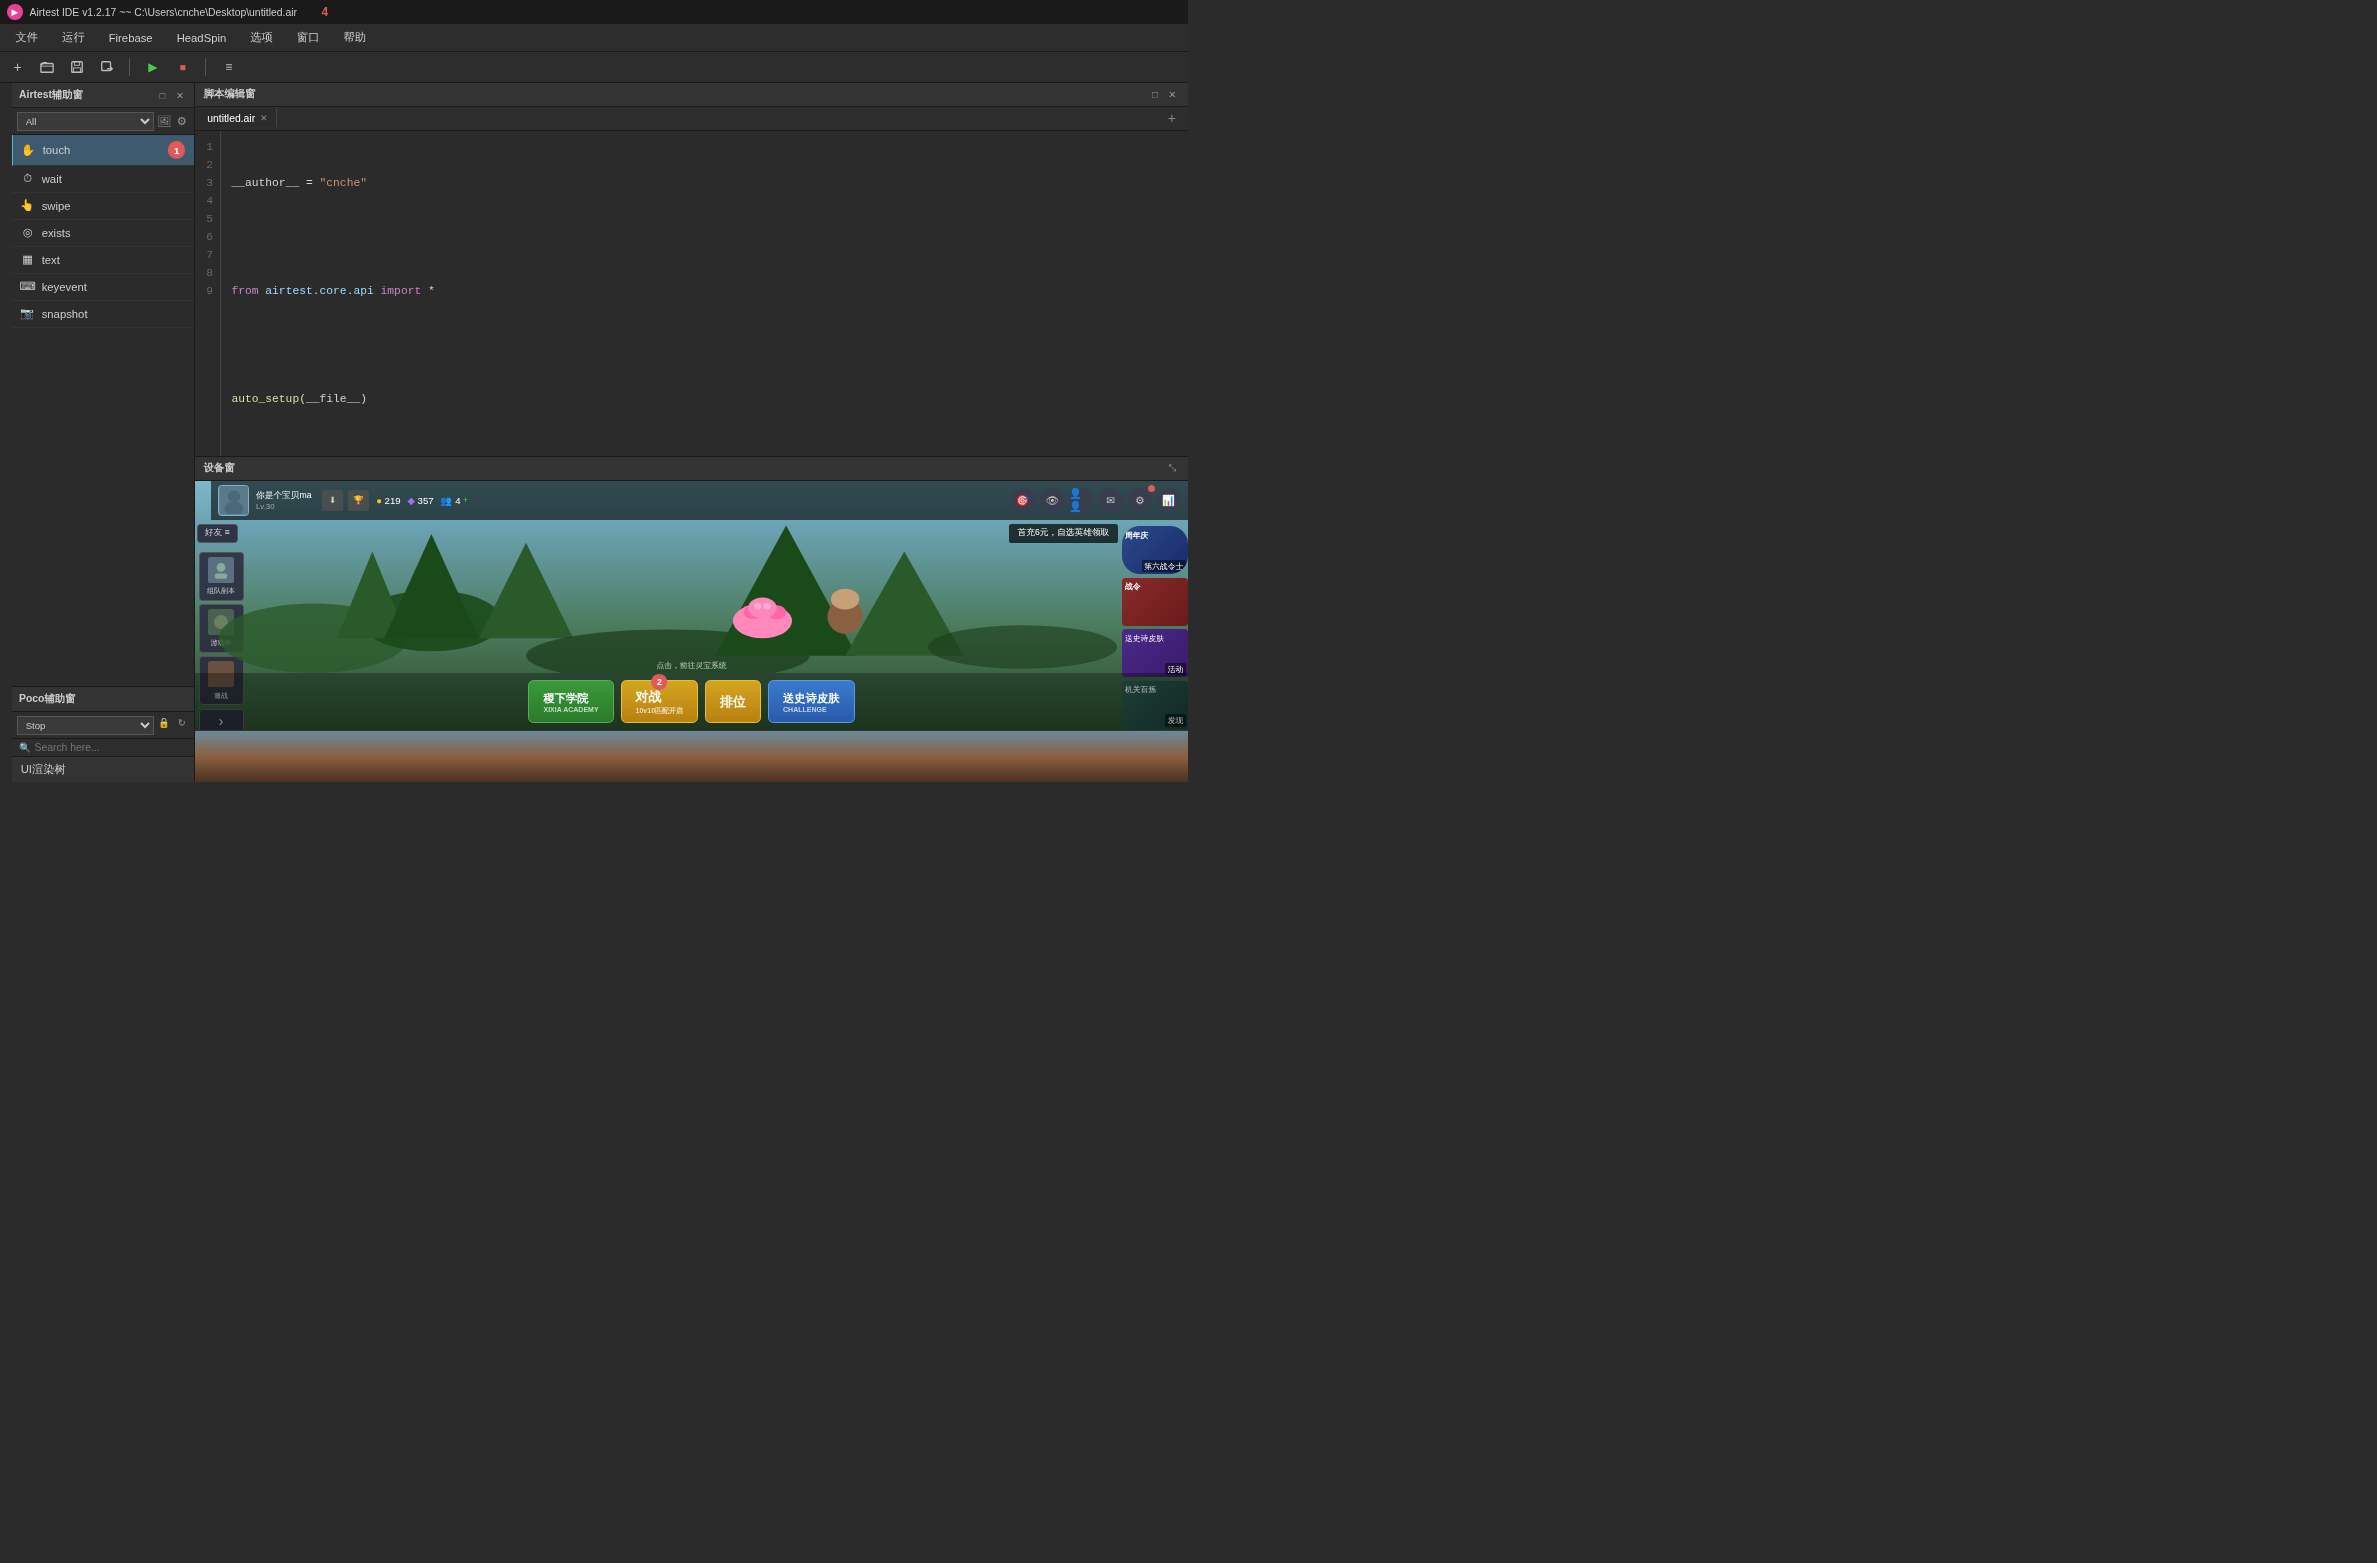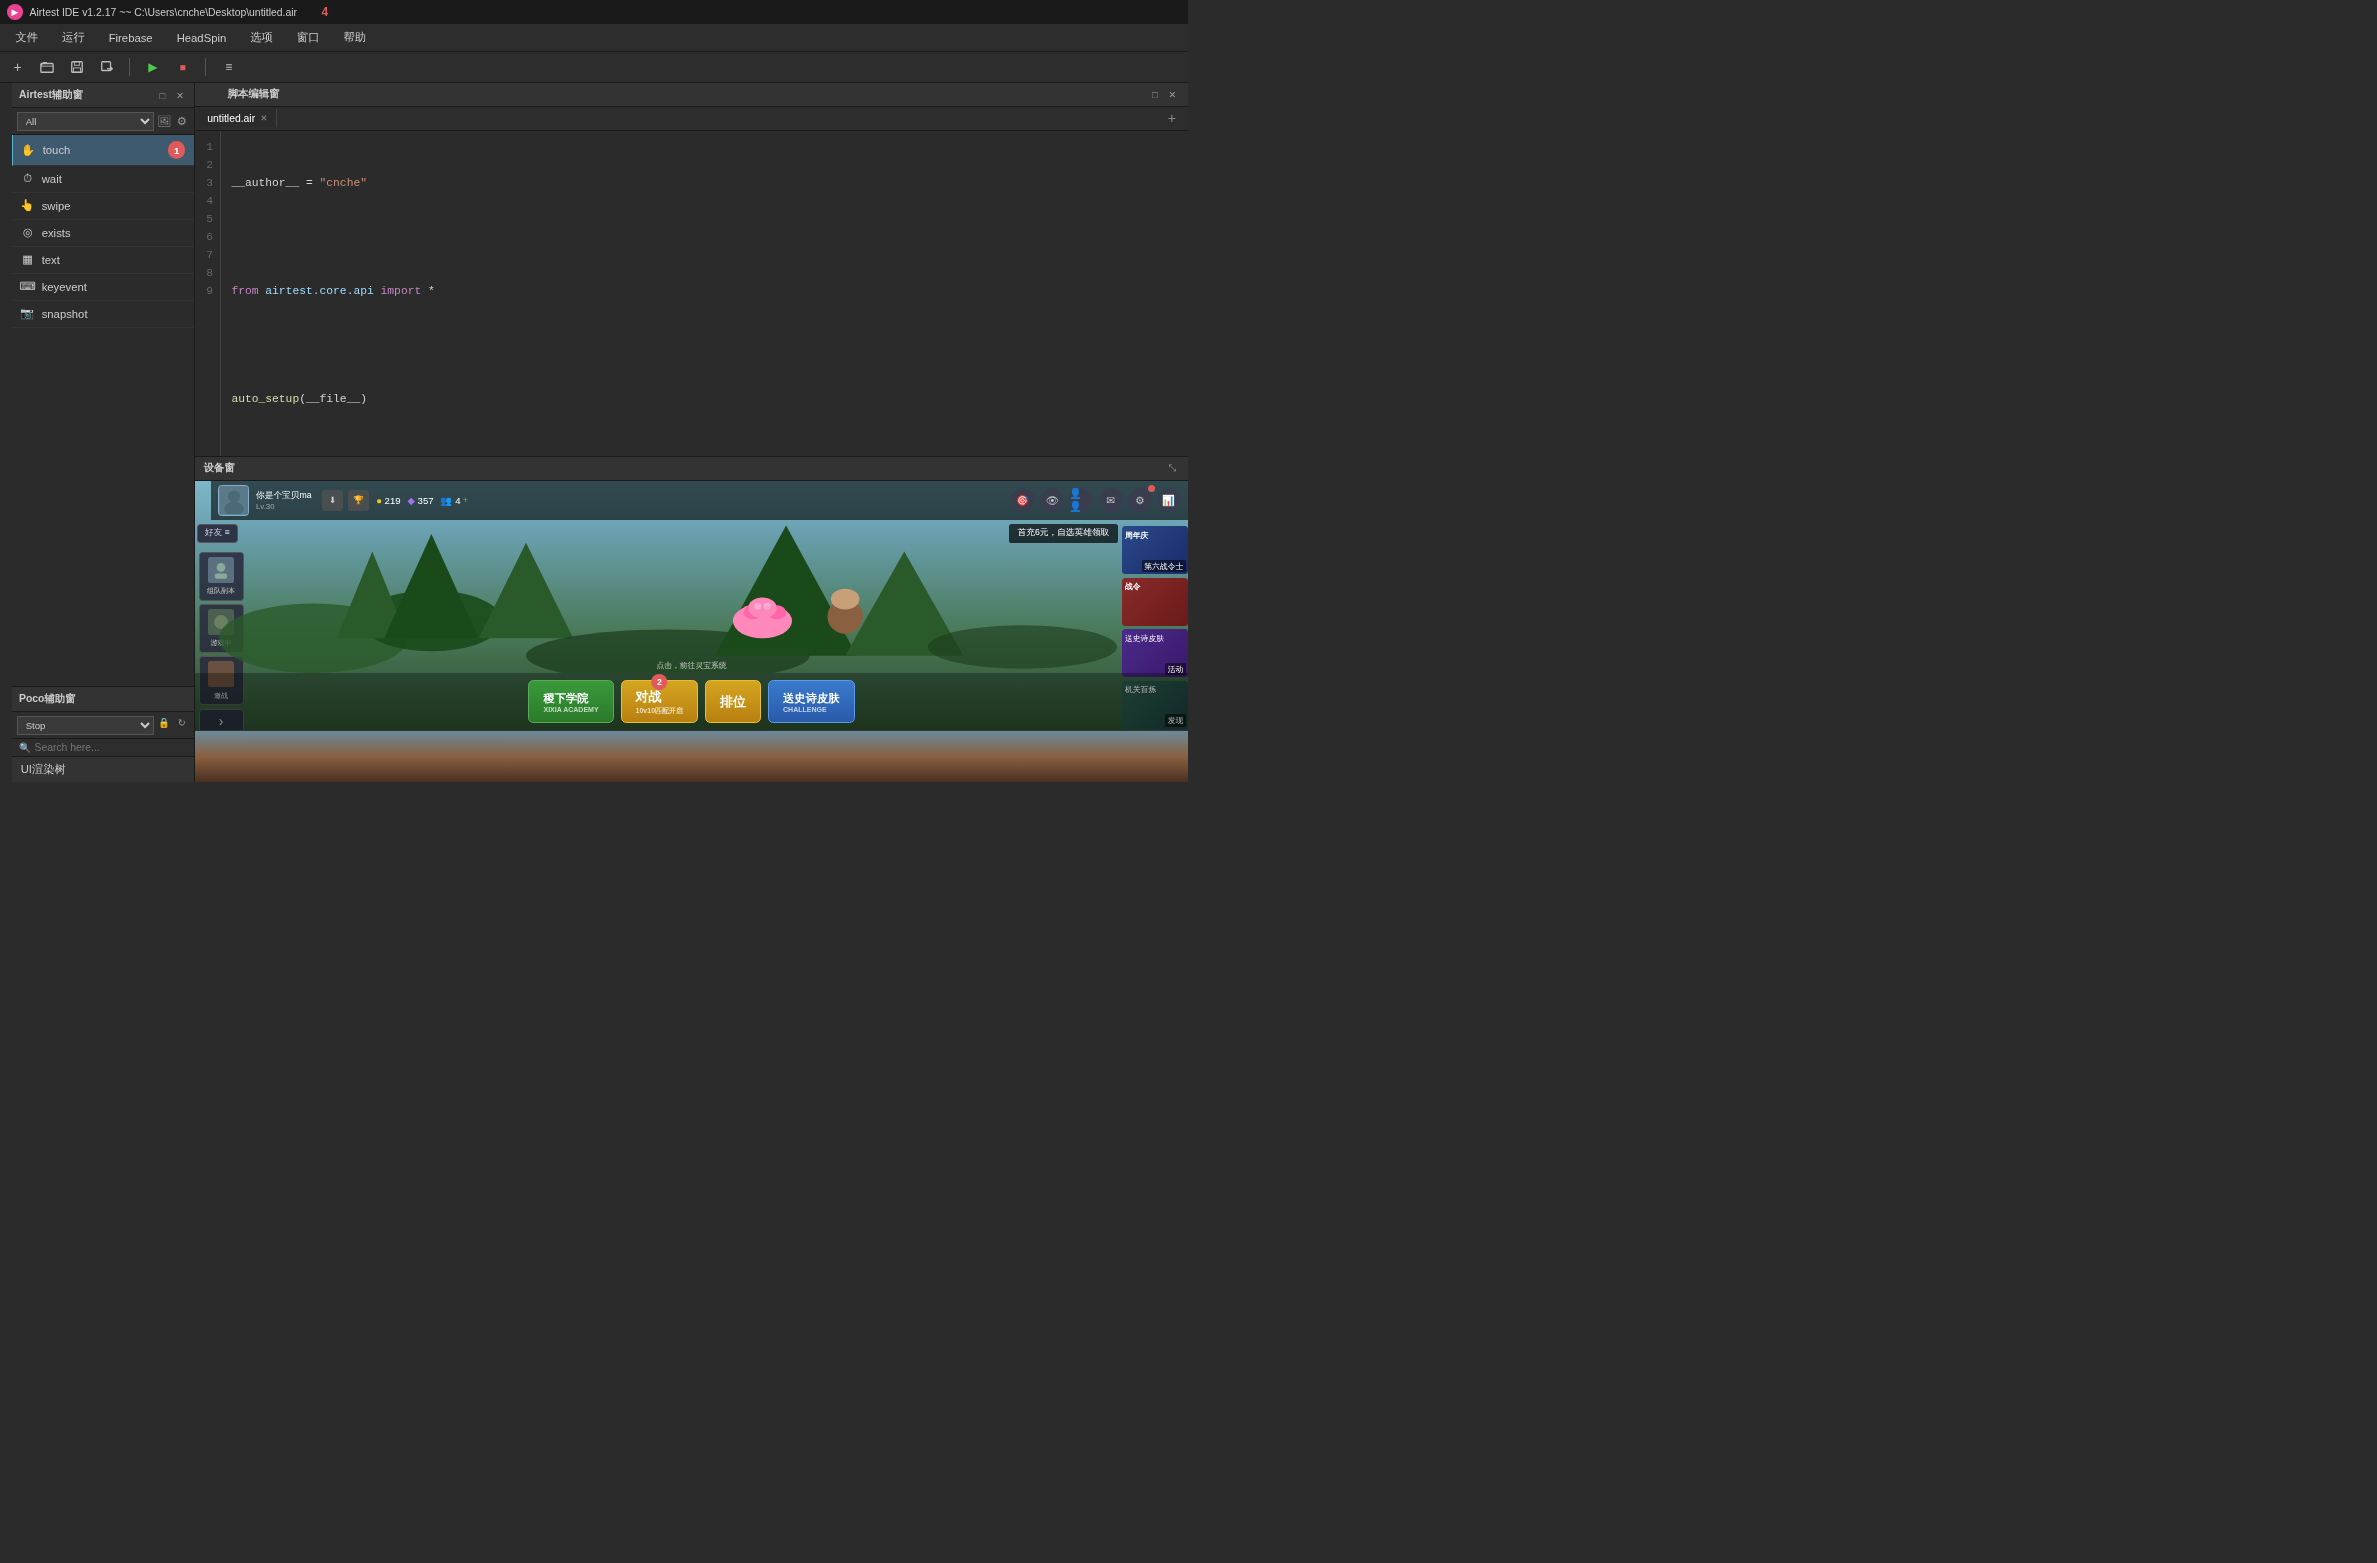--- a/index.html
+++ b/index.html
@@ -239,21 +239,20 @@
       padding: 4.3px 8.7px;
       display: flex;
       align-items: center;
       justify-content: space-between;
       border-bottom: 0.9px solid #1a1a1a;
     }
     .editor-title {
       font-size: 10.4px;
       font-weight: bold;
       color: #ccc;
-      margin-left: 24px;
     }
     .editor-tabs {
       display: flex;
       align-items: center;
       background: #2d2d2d;
       border-bottom: 0.9px solid #1a1a1a;
       padding: 0 3.5px;
     }
     .editor-tab {
       display: flex;
@@ -848,21 +847,21 @@
               <circle cx="480" cy="145" r="12" fill="#ff88bb"></circle>
               <ellipse cx="476" cy="143" rx="3" ry="4" fill="#ffaad4"></ellipse>
               <ellipse cx="484" cy="143" rx="3" ry="4" fill="#ffaad4"></ellipse>
 
               <ellipse cx="550" cy="155" rx="15" ry="20" fill="#8a6040"></ellipse>
               <circle cx="550" cy="135" r="12" fill="#c8a078"></circle>
             </svg>
           </div>
 
           <div class="right-side-panel">
-            <div class="right-card" style="background:linear-gradient(135deg,#2a4a8a,#1a2a6a);">
+            <div class="right-card" style="background:linear-gradient(135deg,#2a4a8a,#1a2a6a);border-radius:18px;">
               <div style="padding:3.5px;font-size:7.8px;color:#fff;font-weight:bold;">周年庆</div>
               <div class="right-card-label">第六战令士</div>
             </div>
             <div class="right-card" style="background:linear-gradient(135deg,#8a2a2a,#6a1a1a);">
               <div style="padding:3.5px;font-size:7.8px;color:#fff;font-weight:bold;">战令</div>
             </div>
             <div class="right-card" style="background:linear-gradient(135deg,#4a2a8a,#3a1a6a);">
               <div style="padding:3.5px;font-size:7.8px;color:#fff;">送史诗皮肤</div>
               <div class="right-card-label">活动</div>
             </div>

